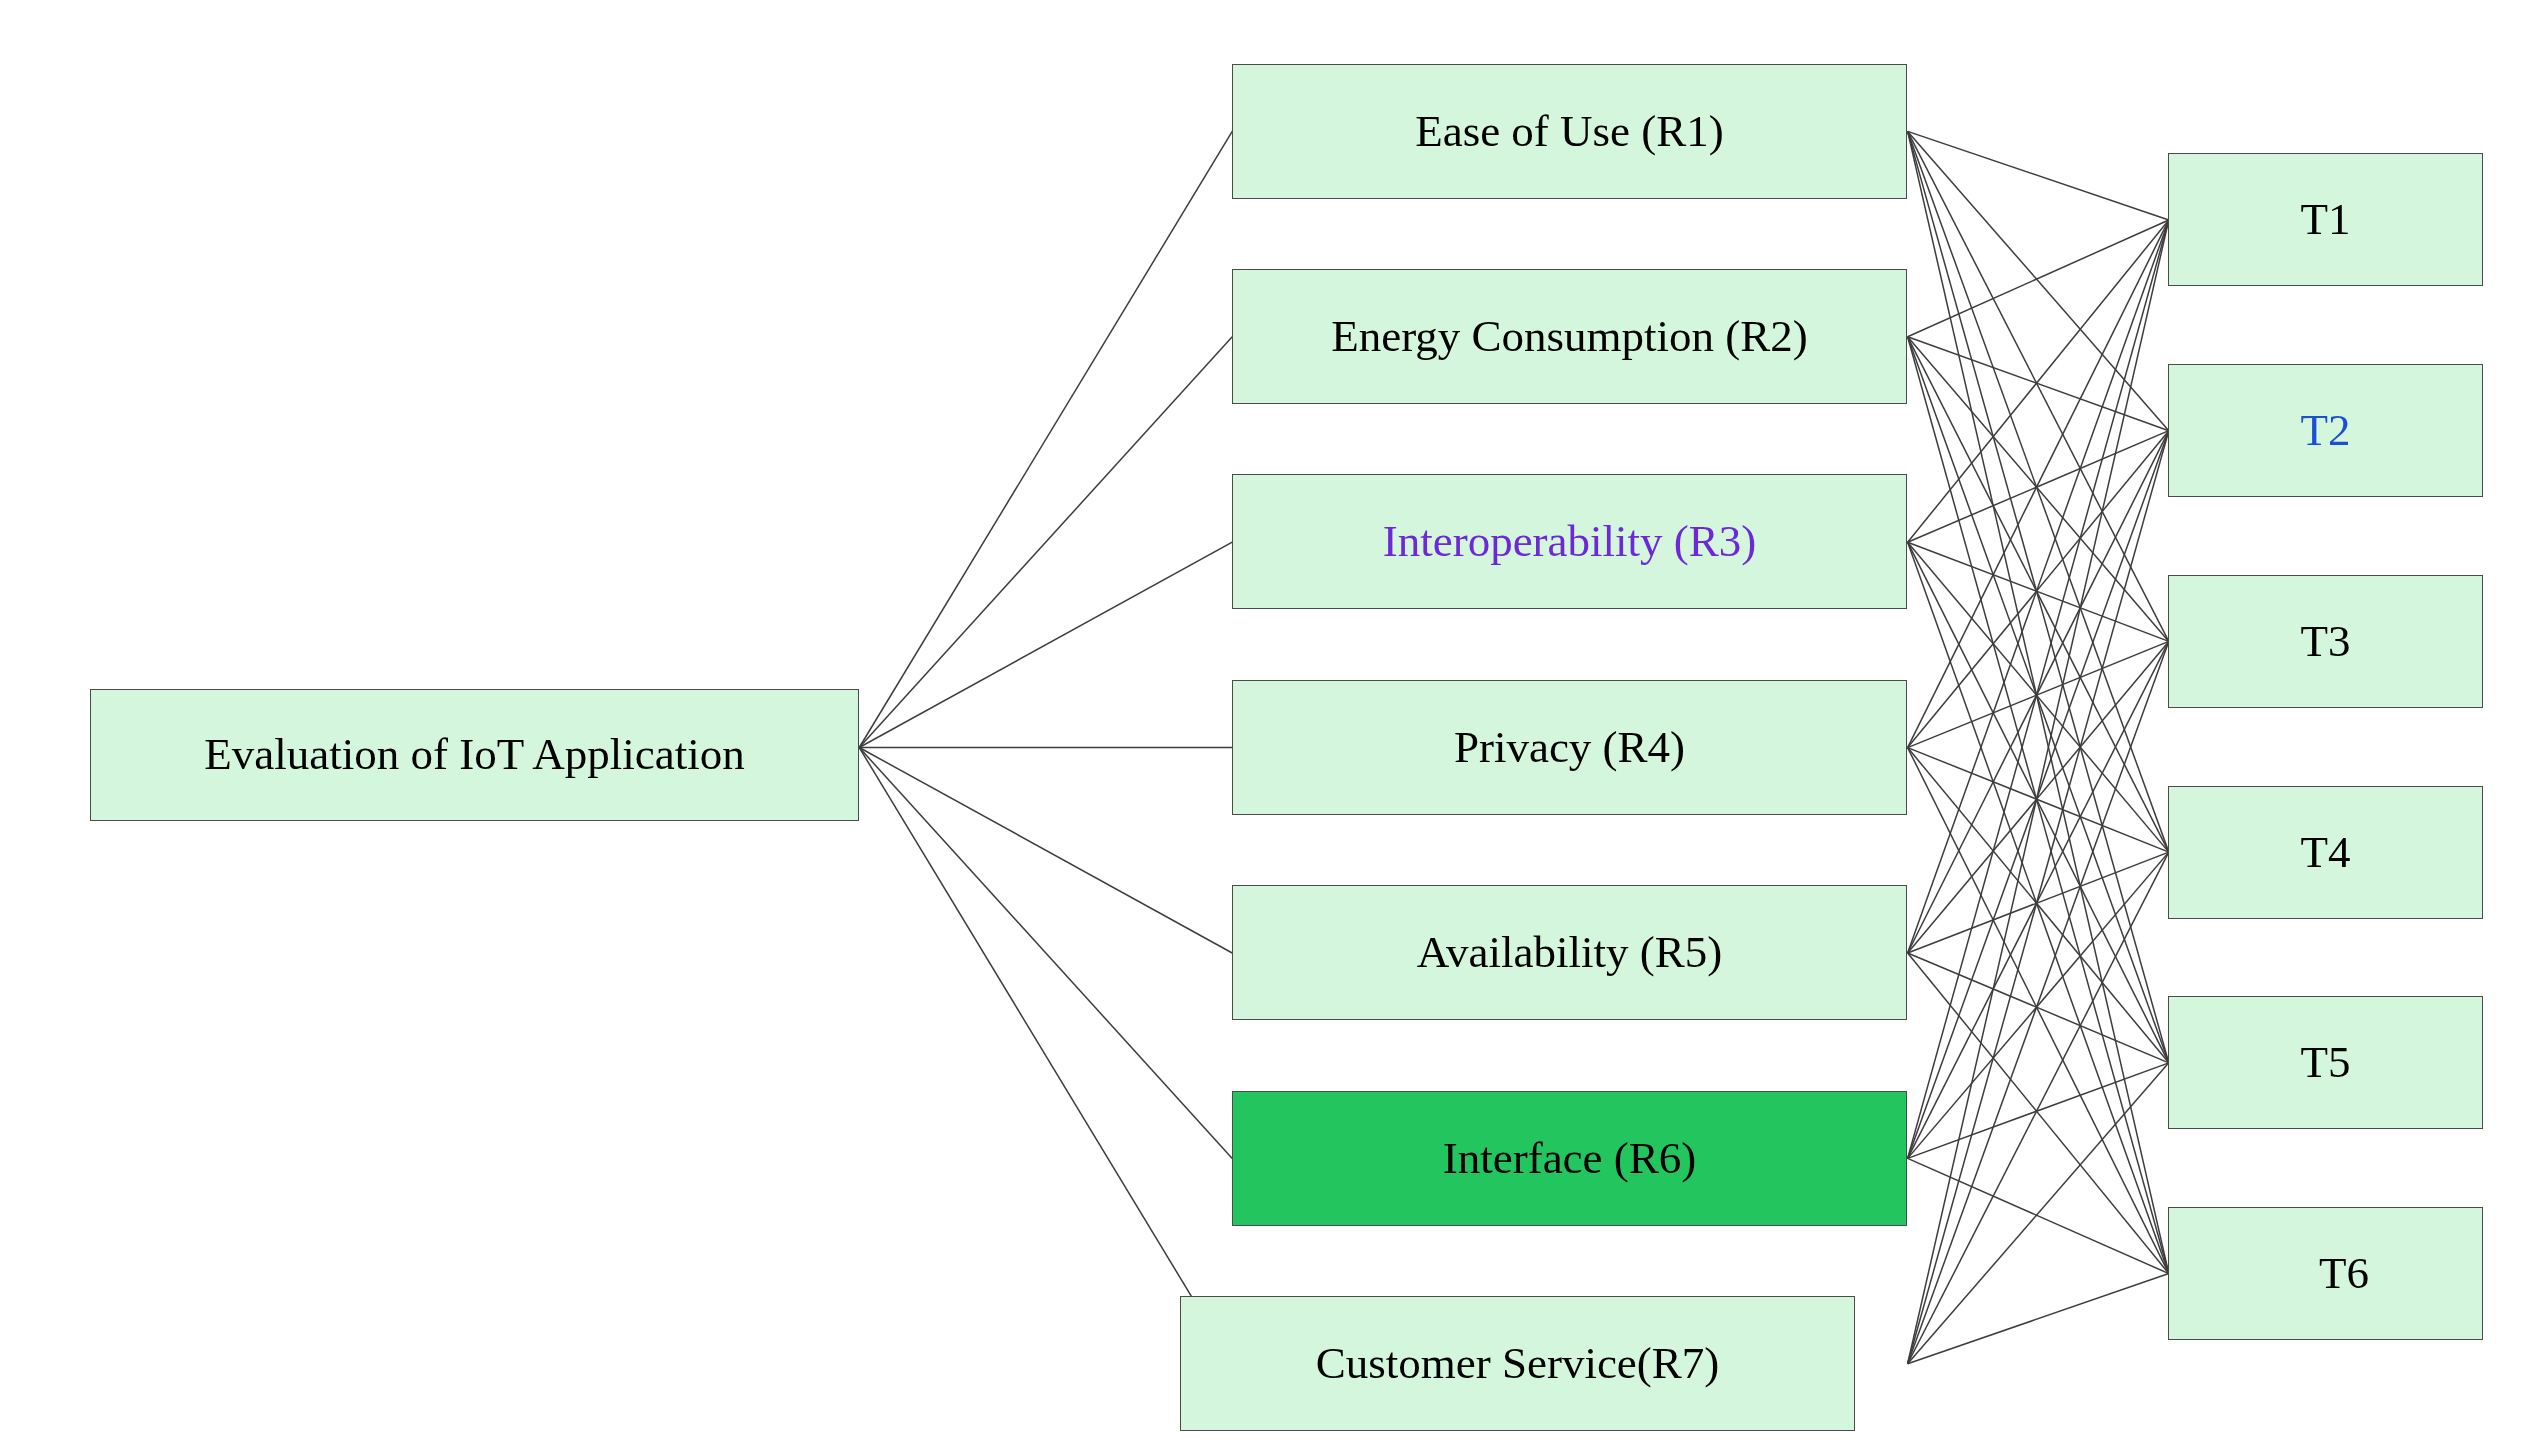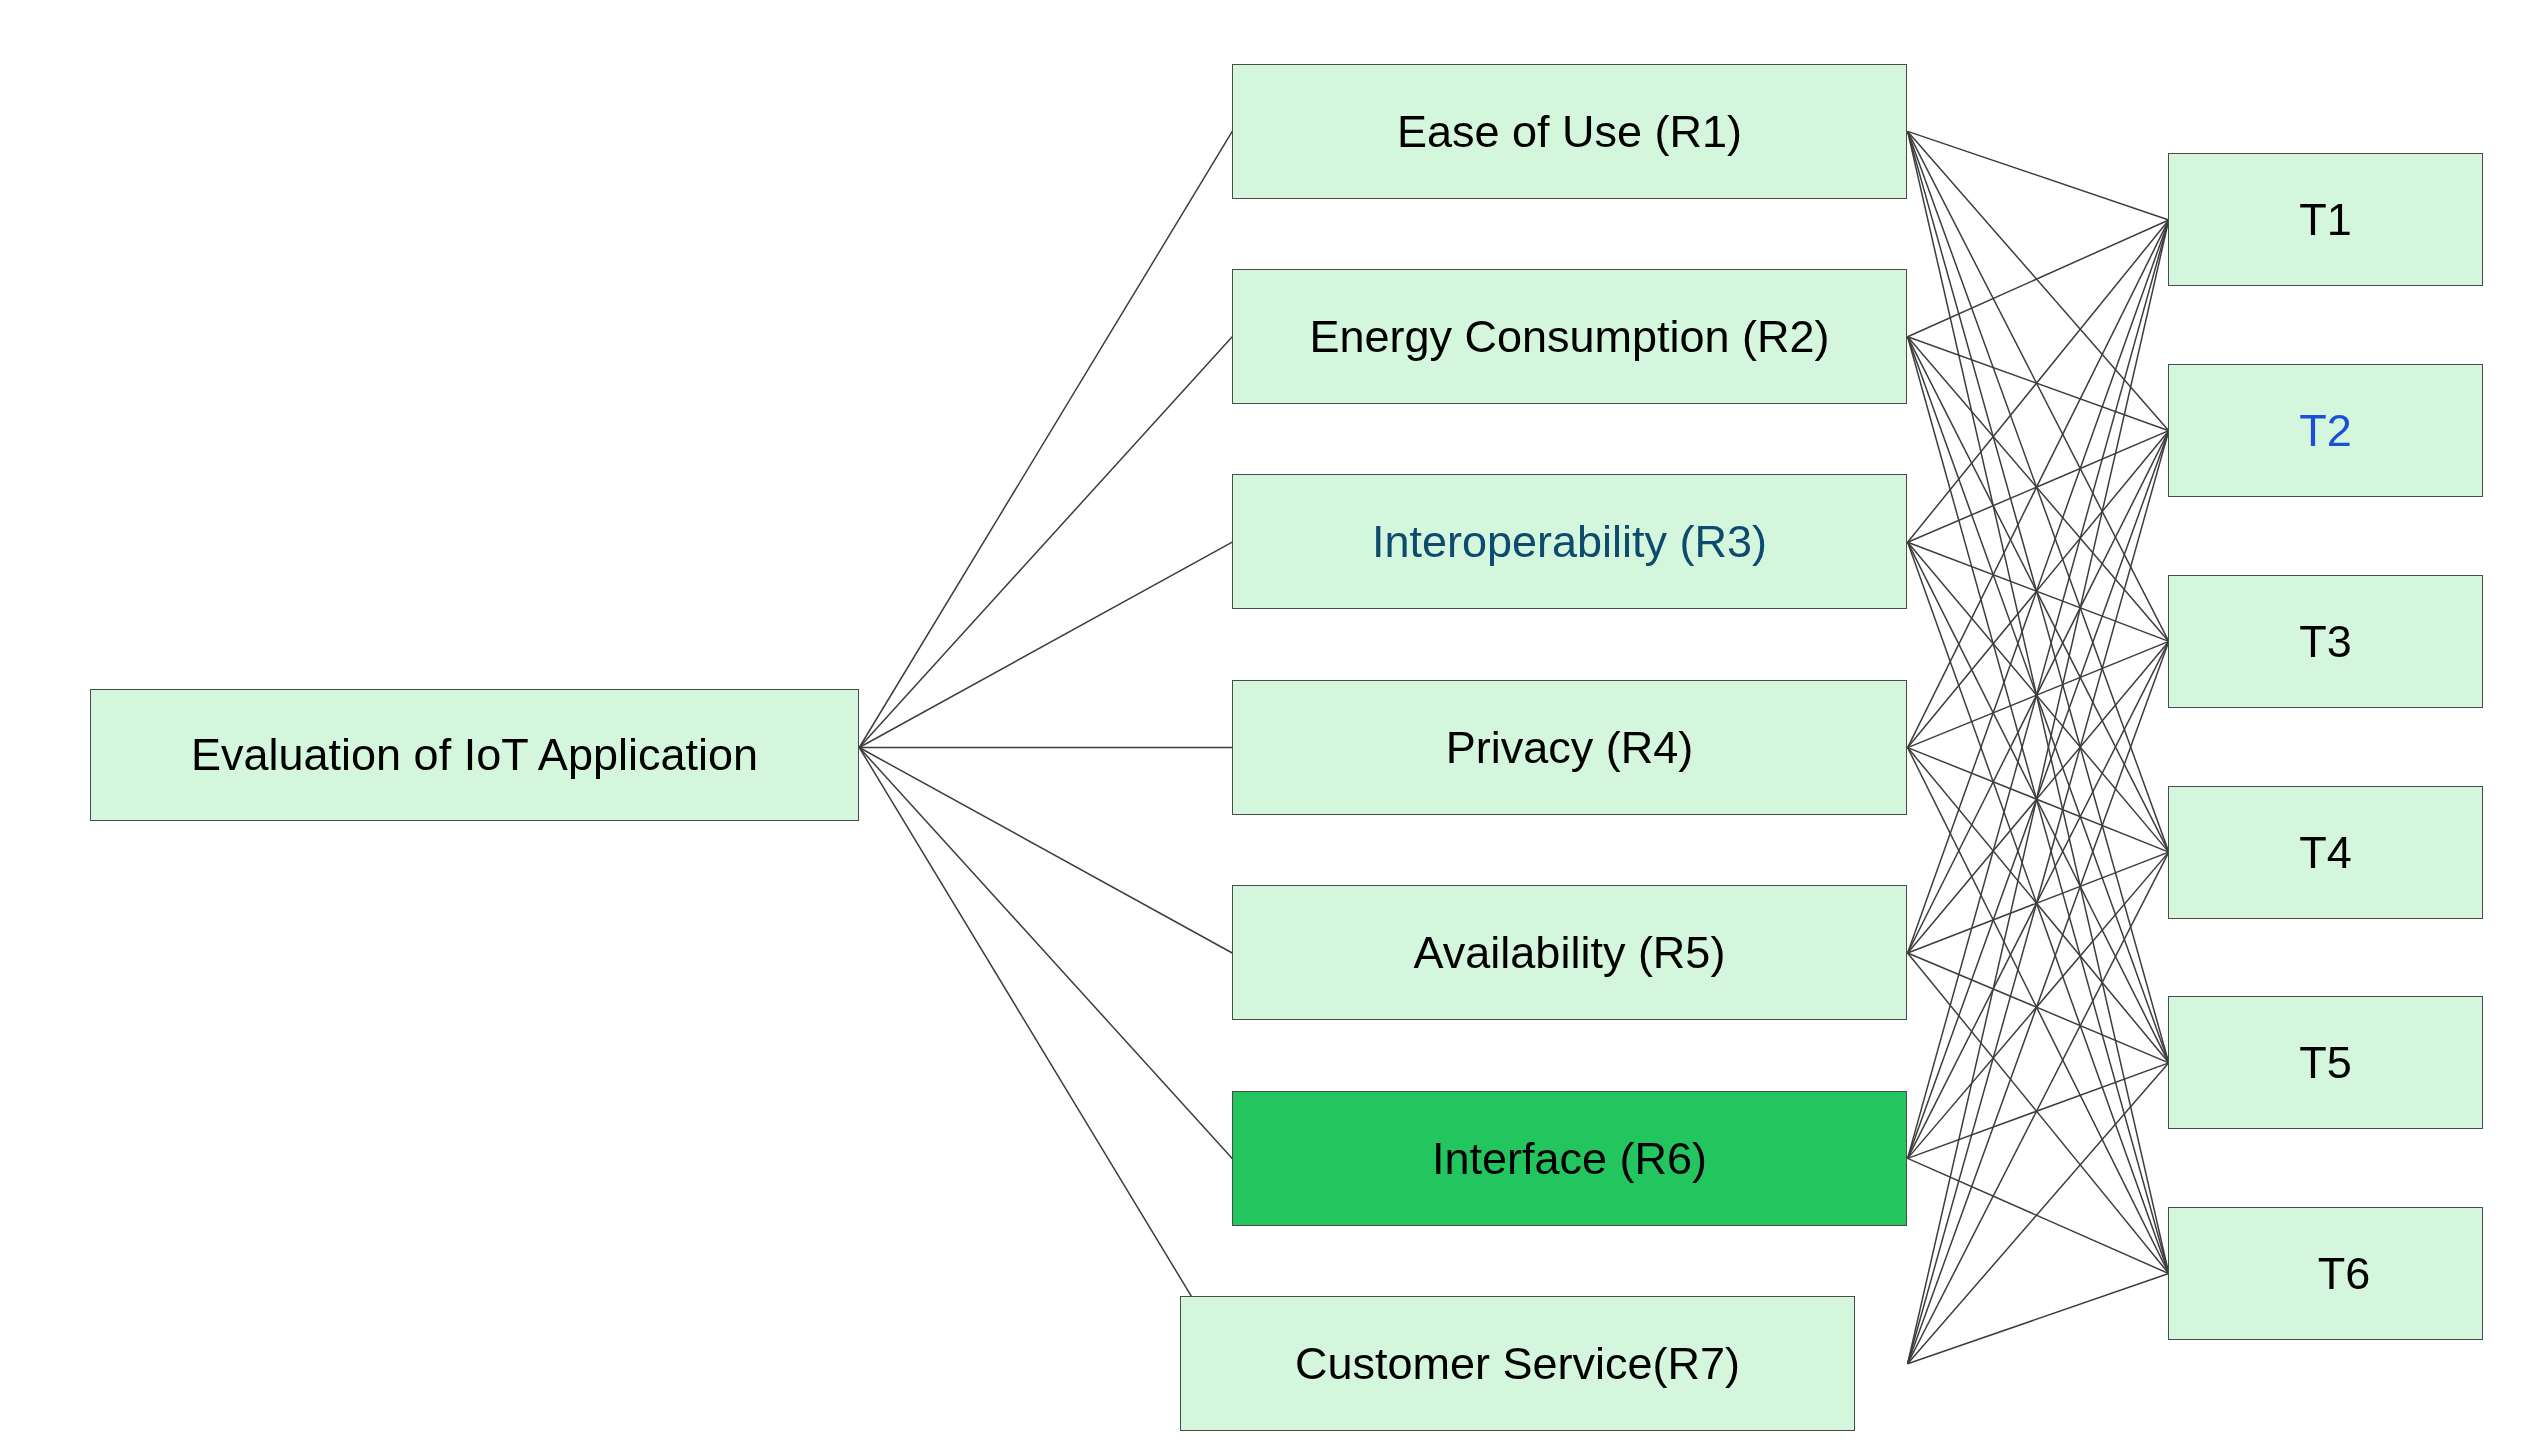--- a/index.html
+++ b/index.html
@@ -26,20 +26,21 @@
     z-index: 2;
     box-sizing: border-box;
     display: flex;
     align-items: center;
     justify-content: center;
     font-size: 45px;
     line-height: 1.1;
     color: #000000;
     border-style: solid;
     border-width: 1.5px;
+    font-family: Liberation Serif, serif;
   }
 </style>
 </head>
 <body>
 
 <div id="canvas">
   <svg id="edges" width="2538" height="1453" viewBox="0 0 3382 1936">
       <line x1="1145" y1="996" x2="1642" y2="175" stroke="#3d3d3d" stroke-width="2"></line>
       <line x1="1145" y1="996" x2="1642" y2="448.7" stroke="#3d3d3d" stroke-width="2"></line>
       <line x1="1145" y1="996" x2="1642" y2="722.4" stroke="#3d3d3d" stroke-width="2"></line>
@@ -93,21 +94,21 @@
   <div id="nodes">
       <div class="node" style="left: 90px; top: 681px; width: 769px; height: 132px; background: rgb(212, 246, 220); border-color: rgb(75, 75, 75); color: rgb(0, 0, 0); margin-top: 8px;">
         <span>Evaluation of IoT Application</span>
       </div>
       <div class="node" style="left: 1232px; top: 64px; width: 675px; height: 135px; background: rgb(212, 246, 220); border-color: rgb(75, 75, 75); color: rgb(0, 0, 0);">
         <span>Ease of Use (R1)</span>
       </div>
       <div class="node" style="left: 1232px; top: 269px; width: 675px; height: 135px; background: rgb(212, 246, 220); border-color: rgb(75, 75, 75); color: rgb(0, 0, 0);">
         <span>Energy Consumption (R2)</span>
       </div>
-      <div class="node" style="left: 1232px; top: 474px; width: 675px; height: 135px; background: rgb(212, 246, 220); border-color: rgb(75, 75, 75); color: #0c4a6e;">
+      <div class="node" style="left: 1232px; top: 474px; width: 675px; height: 135px; background: rgb(212, 246, 220); border-color: rgb(75, 75, 75); color: #6d28d9;">
         <span>Interoperability (R3)</span>
       </div>
       <div class="node" style="left: 1232px; top: 680px; width: 675px; height: 135px; background: rgb(212, 246, 220); border-color: rgb(75, 75, 75); color: rgb(0, 0, 0);">
         <span>Privacy (R4)</span>
       </div>
       <div class="node" style="left: 1232px; top: 885px; width: 675px; height: 135px; background: rgb(212, 246, 220); border-color: rgb(75, 75, 75); color: rgb(0, 0, 0);">
         <span>Availability (R5)</span>
       </div>
       <div class="node" style="left: 1232px; top: 1091px; width: 675px; height: 135px; background: #22c55e; border-color: rgb(75, 75, 75); color: rgb(0, 0, 0);">
         <span>Interface (R6)</span>

